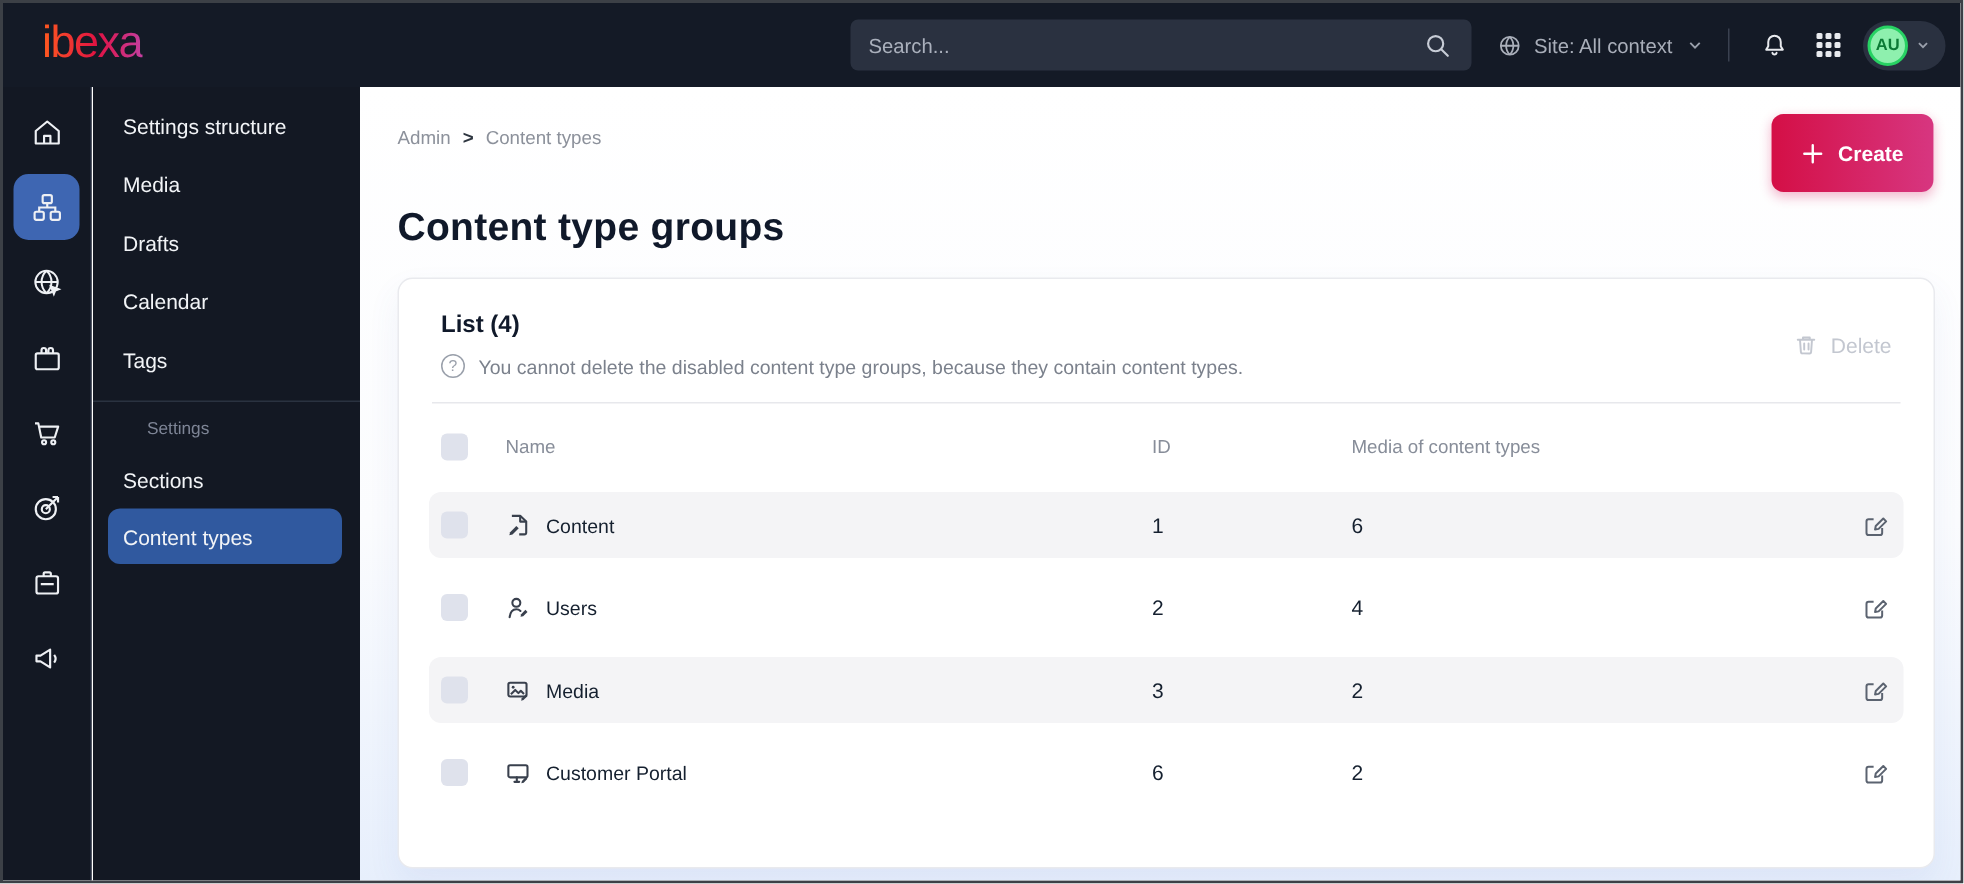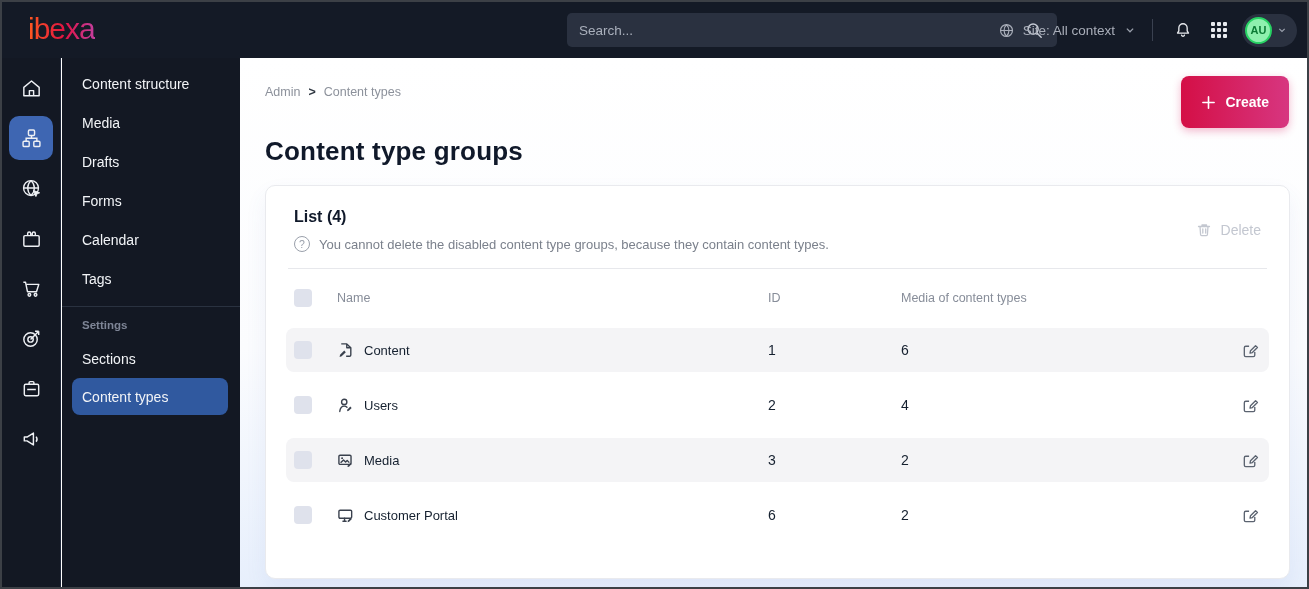--- a/index.html
+++ b/index.html
@@ -4,21 +4,21 @@
 <style>
   * { margin:0; padding:0; box-sizing:border-box; }
   body { font-family:"Liberation Sans", sans-serif; background:#ffffff; }
   .screen { position:relative; width:1309px; height:589px; border:2px solid #3c4046; overflow:hidden; background:#fff; }
 
   
   .topbar { position:absolute; top:0; left:0; right:0; height:56px; background:#141a26; }
   .logo { position:absolute; left:26px; top:10px; font-size:30px; font-weight:normal; letter-spacing:-1px;
           background:linear-gradient(90deg,#ff5a1f 0%,#e01243 55%,#c43fa0 100%);
           -webkit-background-clip:text; background-clip:text; color:transparent; }
-  .search-box { position:absolute; left:565px; top:11px; width:490px; height:34px; background:#2a3140;
+  .search-box { position:absolute; left:565px; top:11px; width:414px; height:34px; background:#2a3140;
                 border-radius:5px; display:flex; align-items:center; padding:0 12px; }
   .search-box input { flex:1; background:transparent; border:0; outline:0; color:#e6e8ec; font-size:13.5px; }
   .search-box input::placeholder { color:#aab0bc; }
   .tb-right { position:absolute; right:10px; top:0; height:56px; display:flex; align-items:center; }
   .site-sel { display:flex; align-items:center; gap:8px; color:#a9aeb9; font-size:13.5px; cursor:pointer; }
   .tb-divider { width:1px; height:22px; background:#3a4150; margin:0 15px; }
   .tb-icon { color:#e8eaee; display:flex; align-items:center; justify-content:center; width:30px; height:30px; cursor:pointer; }
   .avatar-pill { background:#2a3140; border-radius:17px; padding:3px 9px 3px 3px; display:flex; align-items:center; gap:4px; margin-left:8px; cursor:pointer; }
   .avatar-circle { width:27px; height:27px; border-radius:50%; background:#8ef0ae; border:2px solid #27d263;
                    color:#0b7a35; font-weight:bold; font-size:11px; display:flex; align-items:center; justify-content:center; }
@@ -29,21 +29,21 @@
           display:flex; flex-direction:column; align-items:center; padding-top:8px; }
   .rail-item { width:44px; height:44px; margin-bottom:6px; border-radius:10px; display:flex; align-items:center;
                justify-content:center; color:#eef0f4; cursor:pointer; }
   .rail-item.active { background:#3e66b2; }
 
   
   .sidebar { position:absolute; top:56px; left:60px; bottom:0; width:178px; background:#131823; padding-top:6px; }
   .menu-item { height:39px; display:flex; align-items:center; padding-left:20px; color:#f2f4f7; font-size:14px;
                font-weight:500; cursor:pointer; }
   .menu-divider { border-top:1px solid #2a3240; margin:8px 0; }
-  .menu-section { padding:4px 0 8px 20px; color:#7e8596; font-size:11.5px;font-weight:bold; }
+  .menu-section { padding:4px 0 8px 36px; color:#7e8596; font-size:11.5px; }
   .menu-item.selected { background:#30599f; border-radius:8px; margin:0 12px 0 10px; padding-left:10px; height:37px; }
 
   
   .main { position:absolute; top:56px; left:238px; right:0; bottom:0;
           background:linear-gradient(180deg,#ffffff 0%, #fbfcfe 55%, #e7effc 100%); }
   .header-row { display:flex; justify-content:space-between; align-items:flex-start; padding:18px 18px 0 25px; }
   .breadcrumb { margin-top:9px; font-size:12.5px; color:#8c919b; display:flex; gap:8px; align-items:center; }
   .crumb-sep { color:#2e3640; font-weight:bold; }
   .create-btn { height:52px; padding:0 20px; border:0; border-radius:8px; cursor:pointer;
                 background:linear-gradient(90deg,#d40f46,#d73680); color:#fff; font-size:14px; font-weight:600;
@@ -189,24 +189,23 @@
     </div>
     <div class="rail-item">
       <svg width="23" height="23" viewBox="0 0 24 24" fill="none" stroke="currentColor" stroke-width="1.5" stroke-linejoin="round">
         <path d="M4.5 10.5 v4 h2.8 l6.7 4.2 V6.3 l-6.7 4.2 z"></path>
         <path d="M16.8 10 a4.5 4.5 0 0 1 0 5.4"></path>
       </svg>
     </div>
   </div>
 
   <div class="sidebar">
-    <div class="menu-item">Content structure</div>
+    <div class="menu-item">Settings structure</div>
     <div class="menu-item">Media</div>
     <div class="menu-item">Drafts</div>
-    <div class="menu-item">Forms</div>
     <div class="menu-item">Calendar</div>
     <div class="menu-item">Tags</div>
     <div class="menu-divider"></div>
     <div class="menu-section">Settings</div>
     <div class="menu-item">Sections</div>
     <div class="menu-item selected">Content types</div>
   </div>
 
   <div class="main">
 

